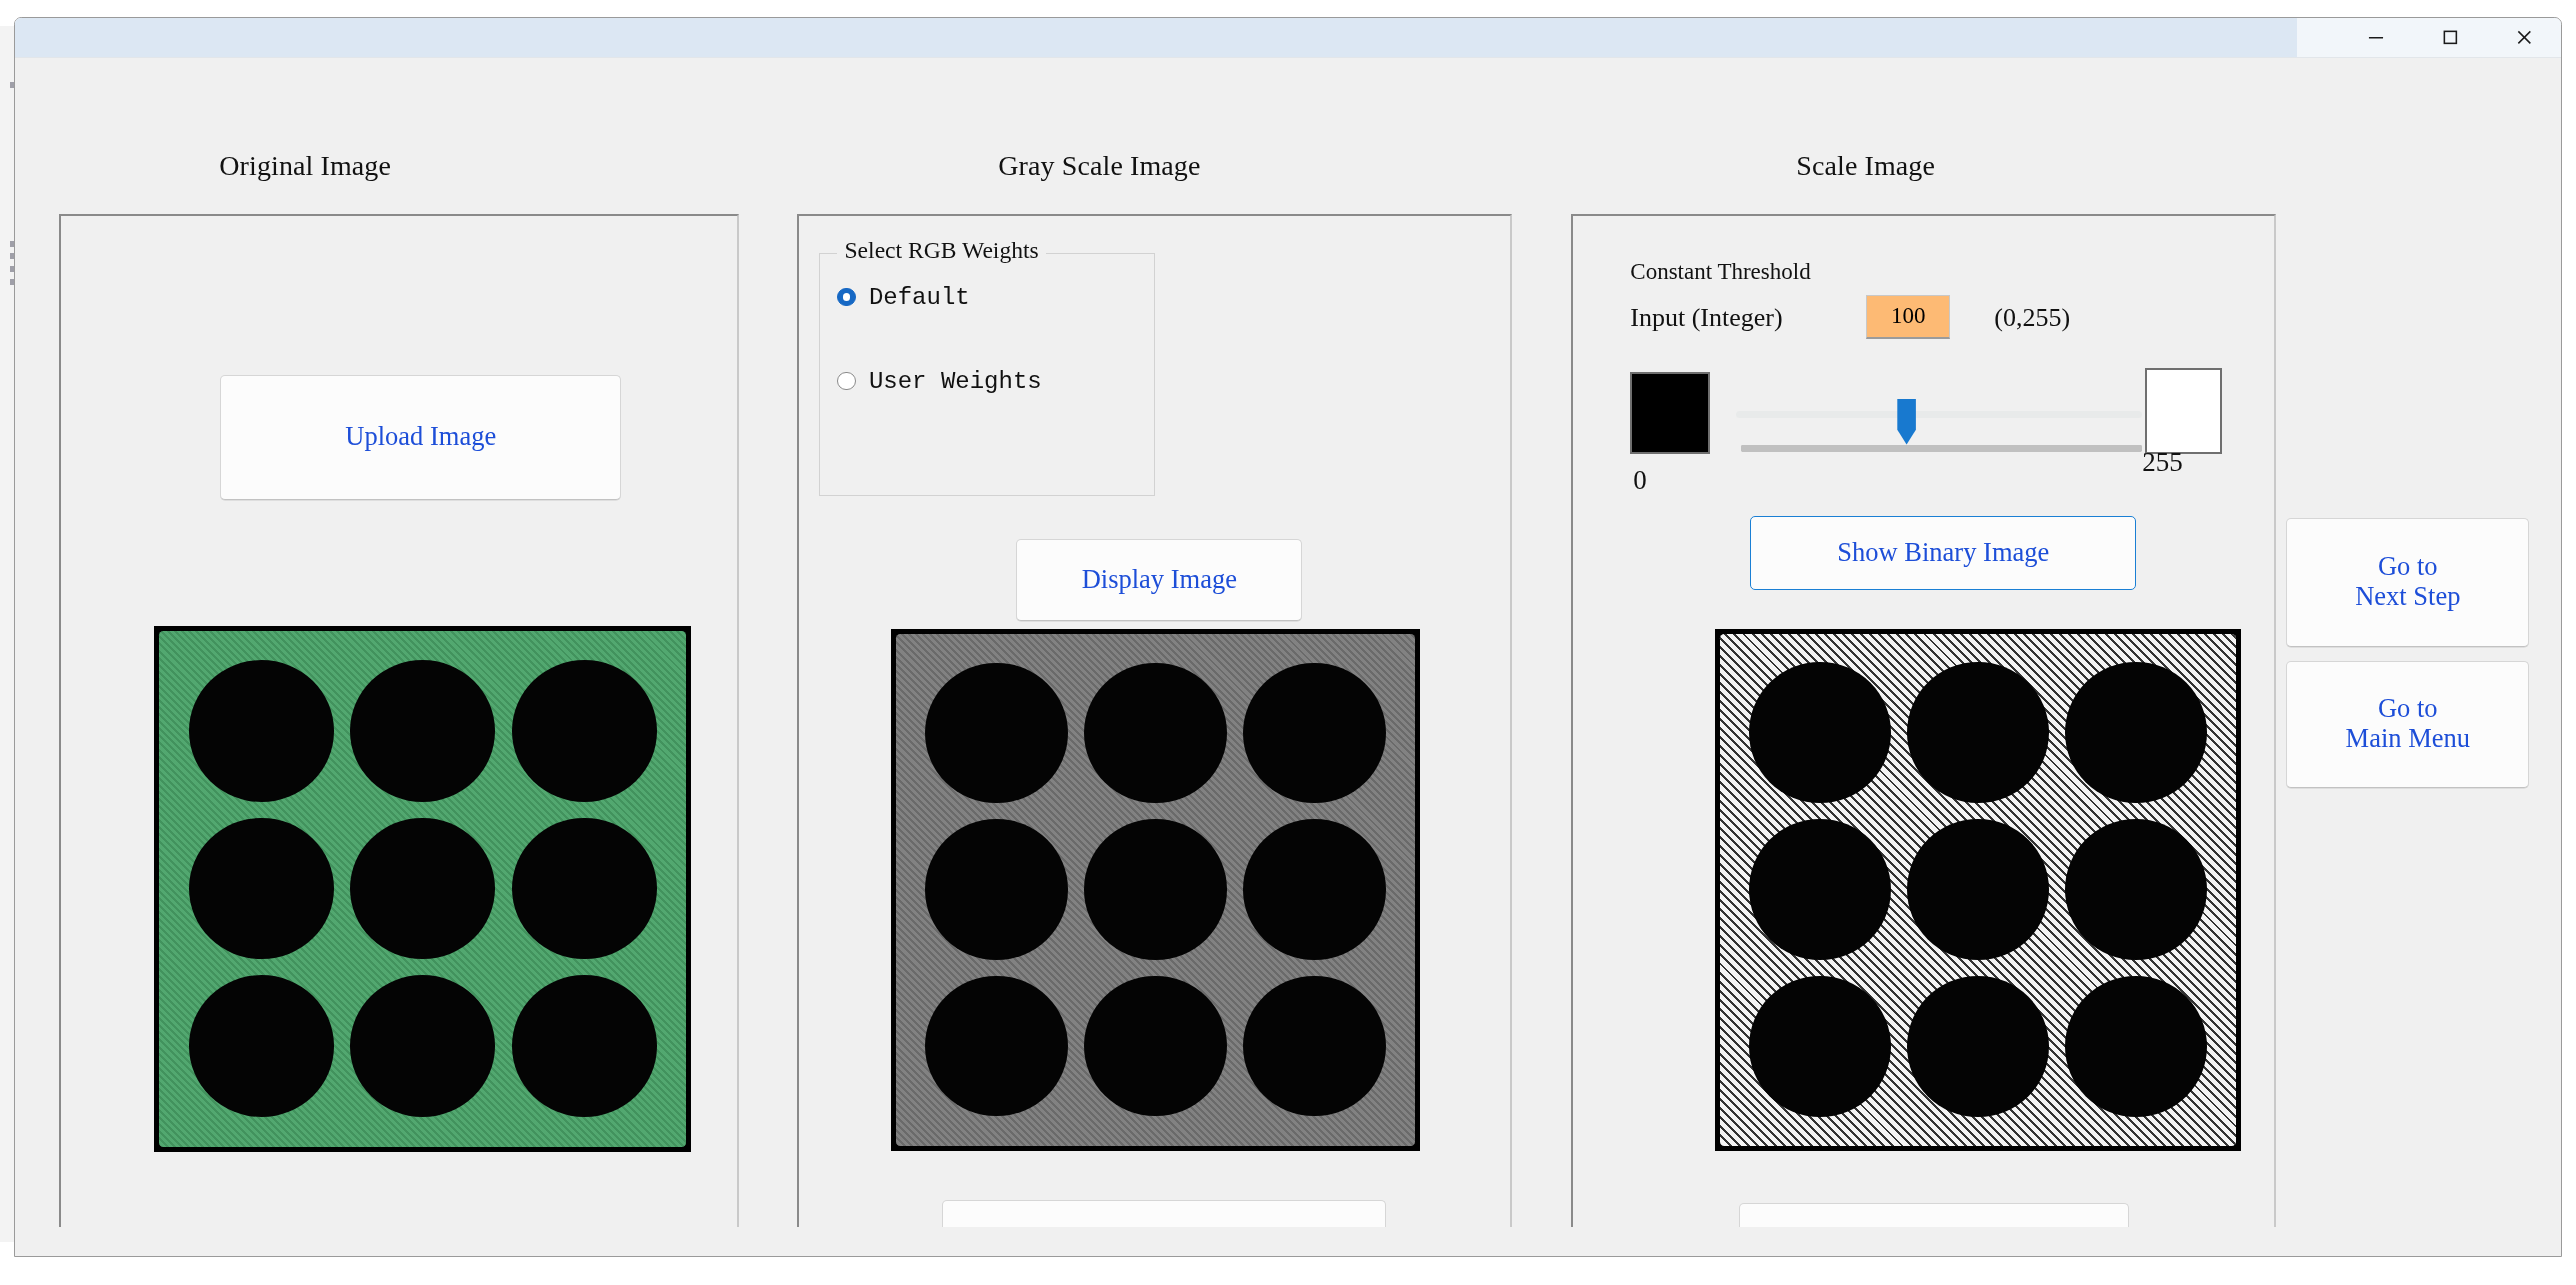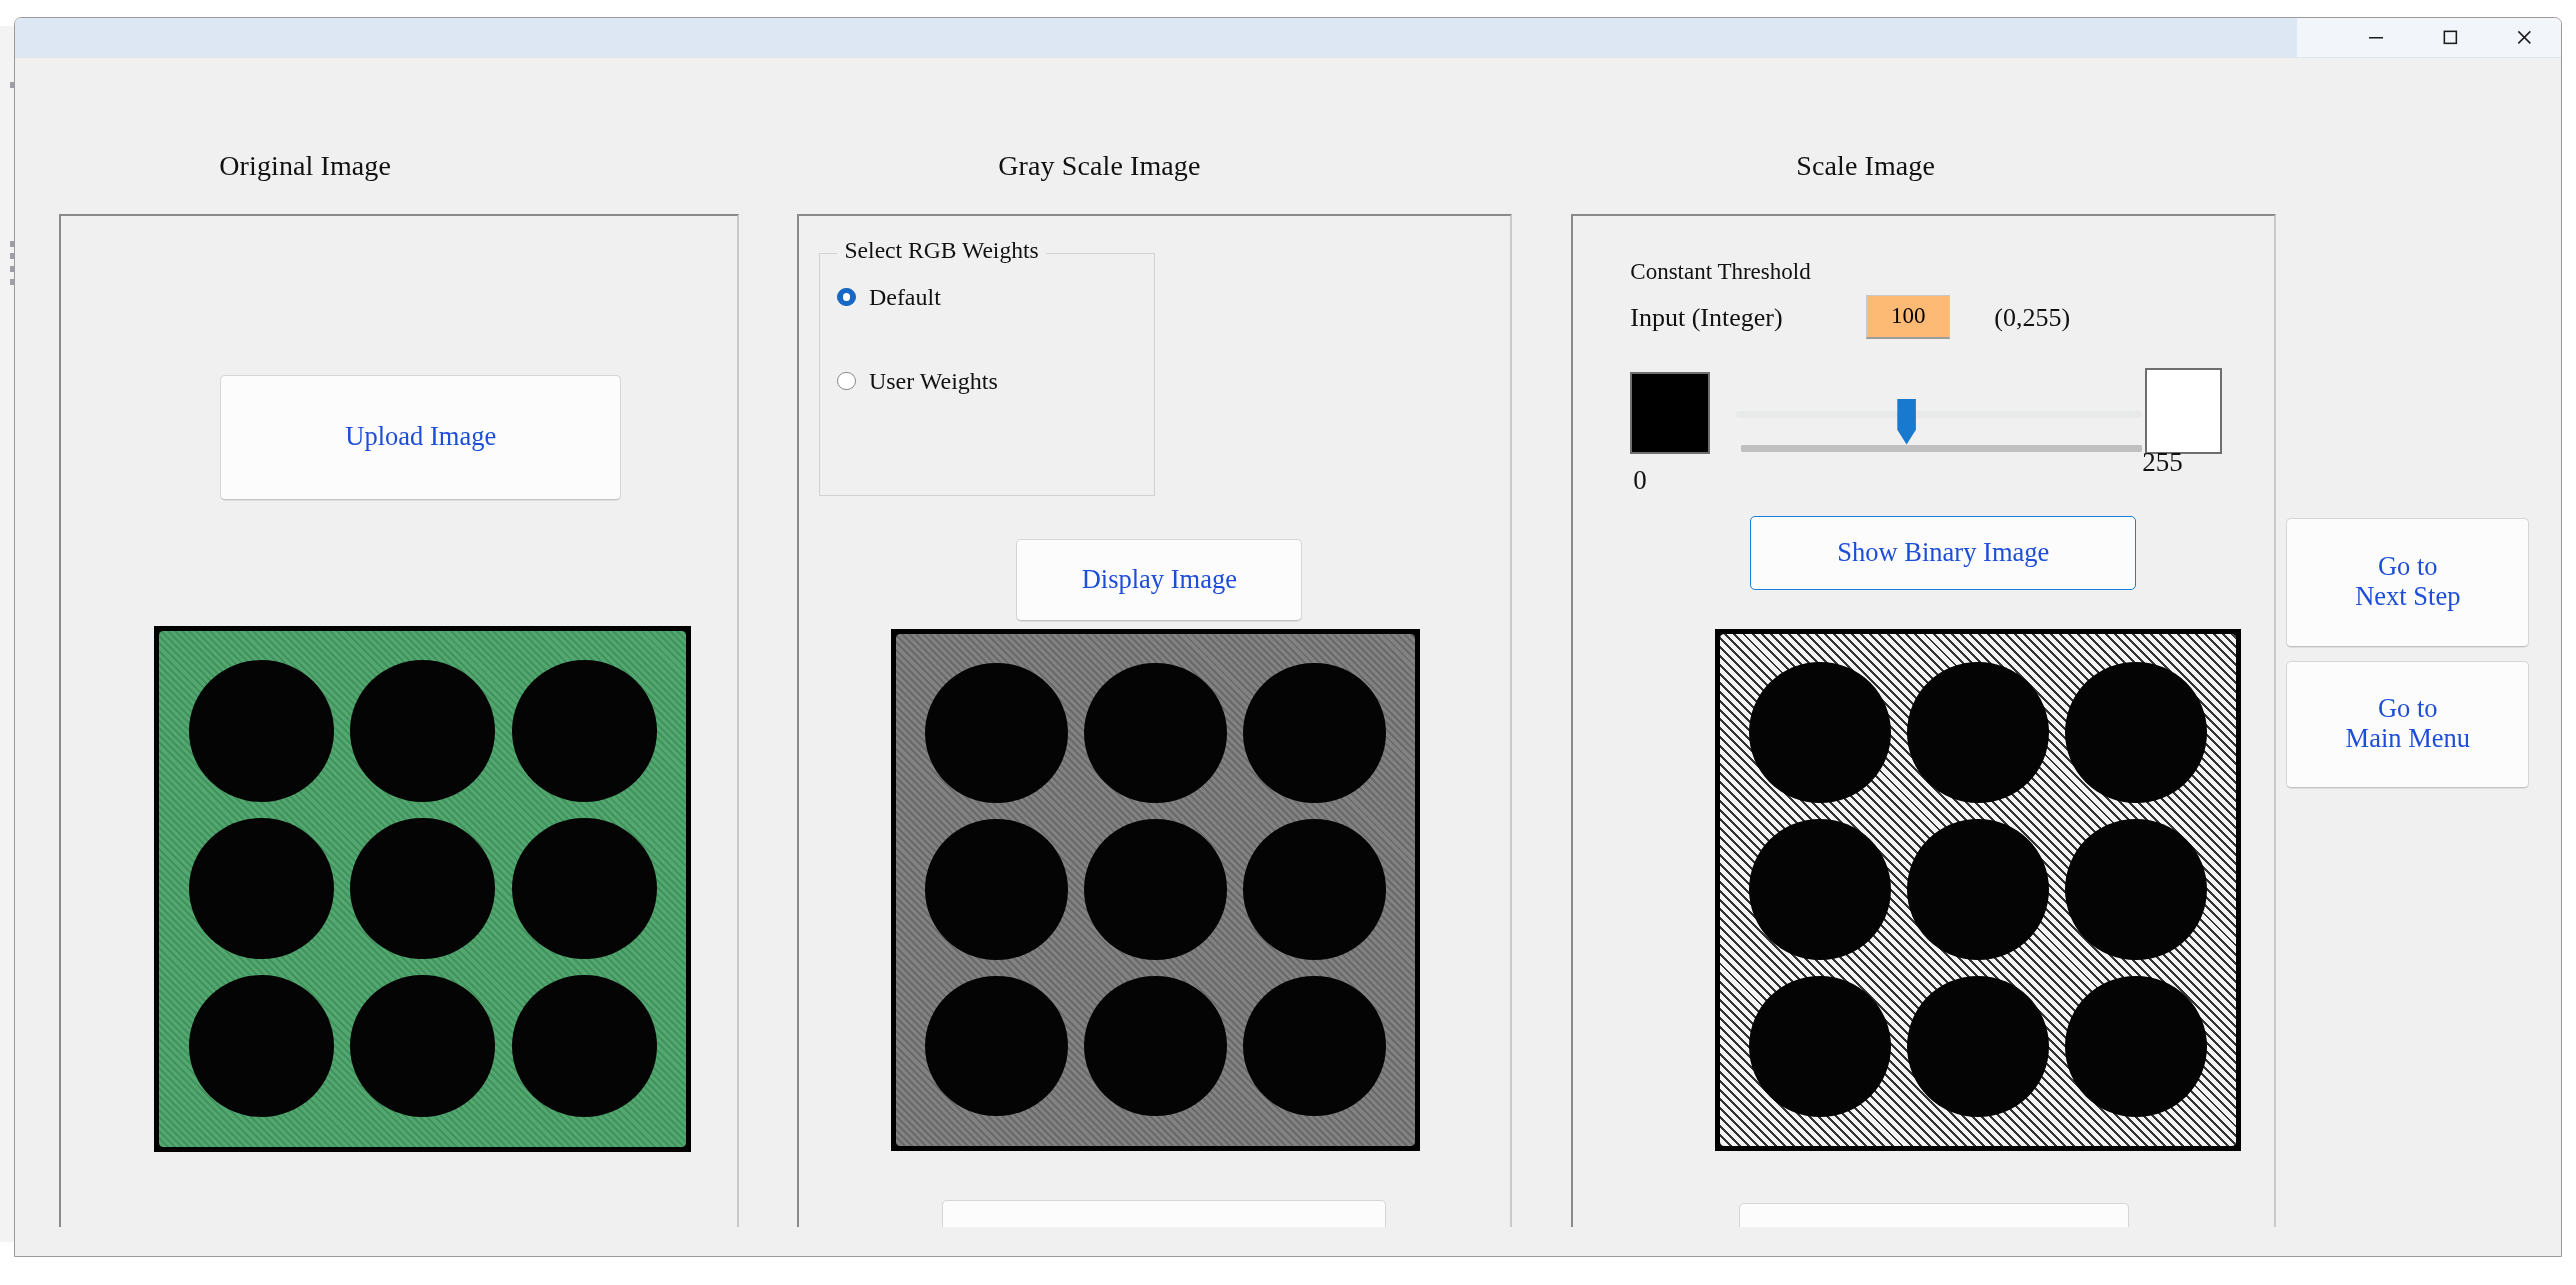--- a/index.html
+++ b/index.html
@@ -137,20 +137,21 @@
     font-size: 23.6px;
     color: #111;
     white-space: nowrap;
   }
   .radio-row {
     position: absolute;
     display: flex;
     align-items: center;
     gap: 13px;
     cursor: default;
+    font-family: Liberation Mono, monospace;
   }
   .radio {
     width: 18.6px; height: 18.6px;
     border-radius: 50%;
     border: 1.4px solid #8a8a8a;
     background: #fff;
     position: relative;
     flex: none;
   }
   .radio.on {

